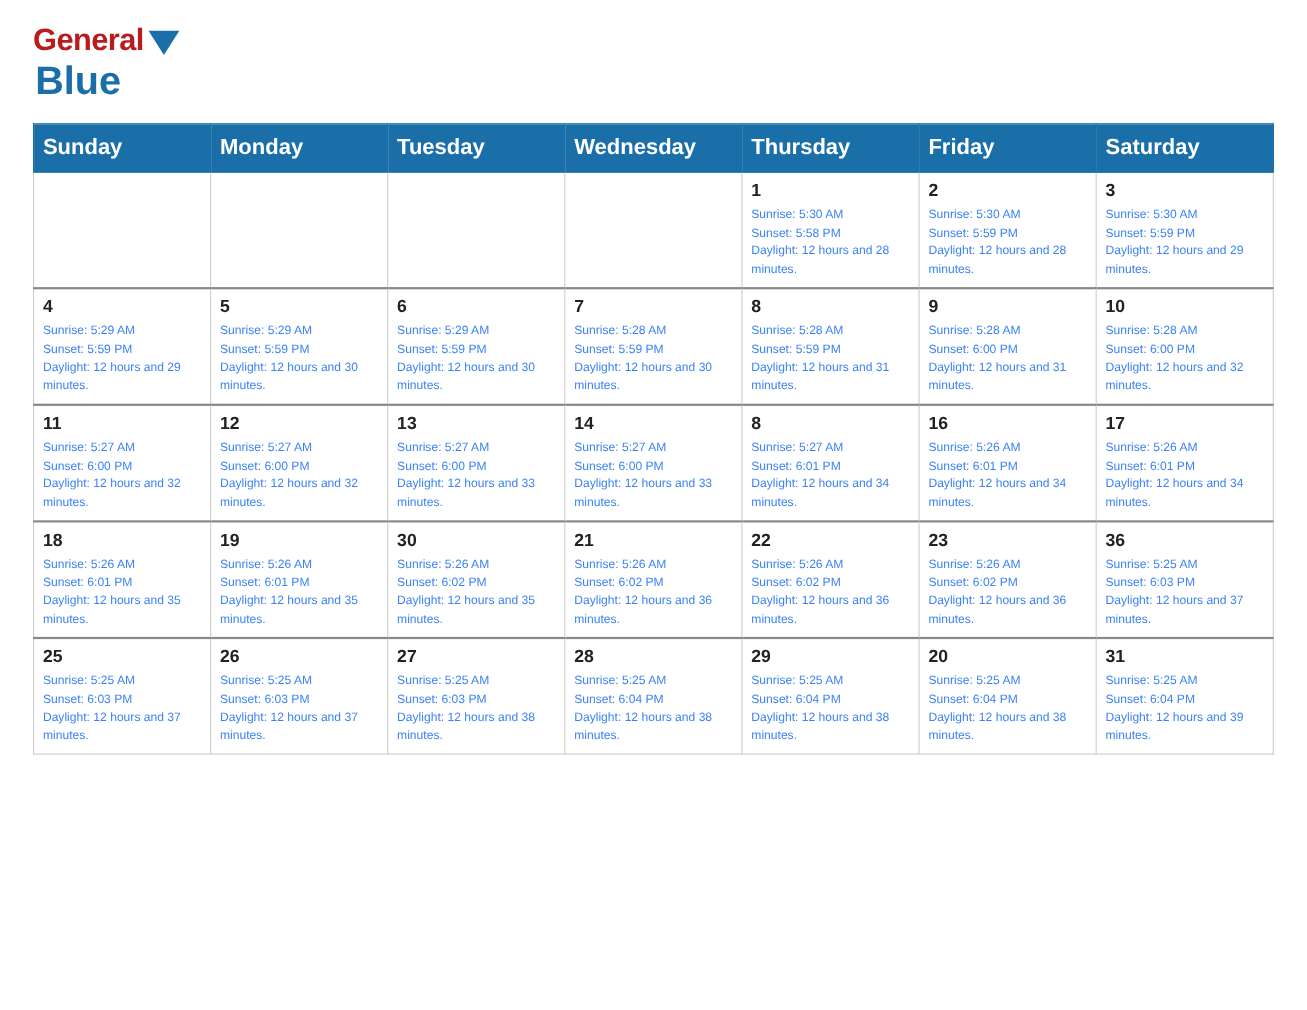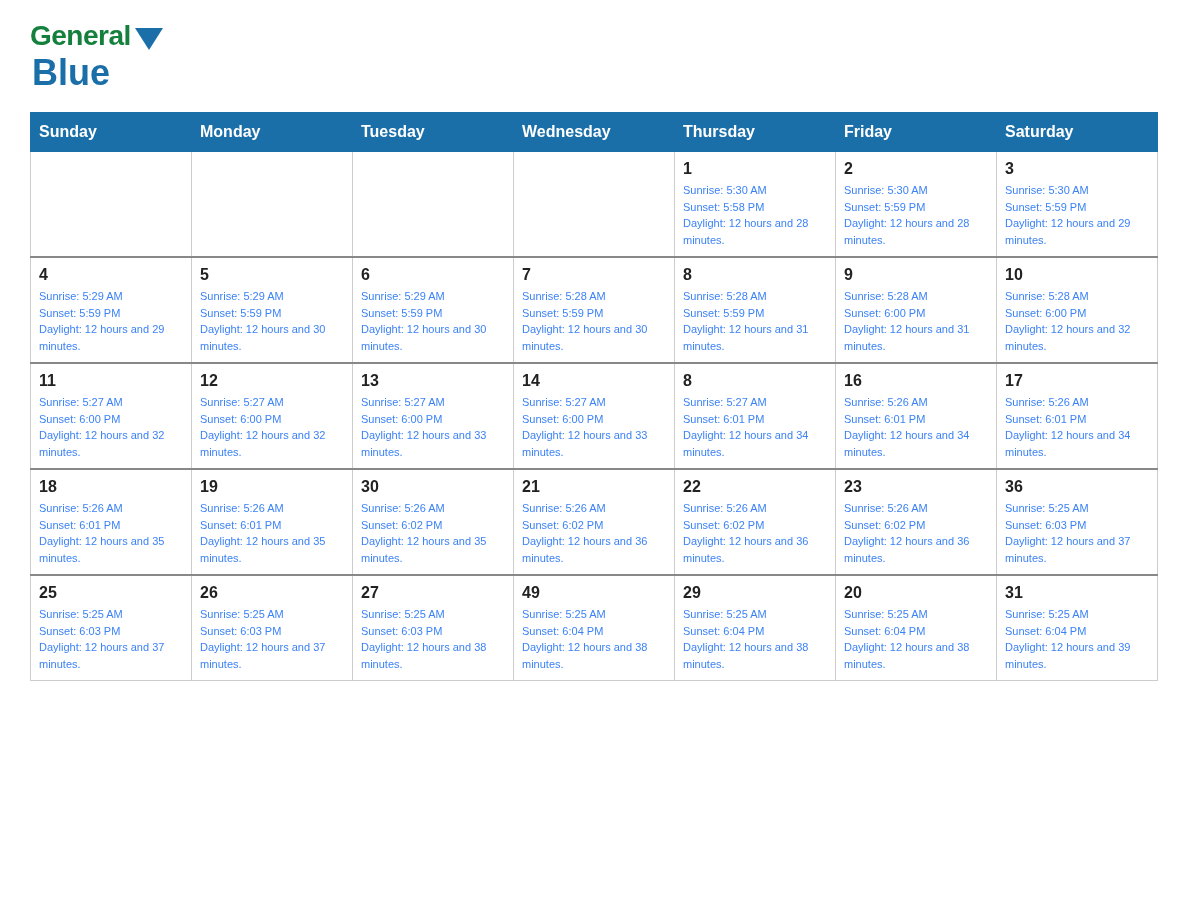--- a/index.html
+++ b/index.html
@@ -21,21 +21,21 @@
       flex-direction: column;
       align-items: flex-start;
     }
     .logo-top {
       display: flex;
       align-items: center;
     }
     .logo-general {
       font-size: 28px;
       font-weight: bold;
-      color: #15803d;
+      color: #b91c1c;
       letter-spacing: -0.5px;
     }
     .logo-triangle {
       width: 0;
       height: 0;
       border-left: 14px solid transparent;
       border-right: 14px solid transparent;
       border-top: 22px solid #1a6fa8;
       margin-left: 4px;
       margin-top: 6px;
@@ -63,21 +63,21 @@
     }
 
     .calendar {
       width: 100%;
       border-collapse: collapse;
       border: 1px solid #555;
     }
     .calendar th {
       background-color: #1a6fa8;
       color: #fff;
-      font-size: 16px;
+      font-size: 20px;
       font-weight: bold;
       padding: 10px 8px;
       text-align: left;
       border: 1px solid #1a6fa8;
     }
     .calendar td {
       vertical-align: top;
       padding: 8px;
       border: 1px solid #ccc;
       width: calc(100% / 7);
@@ -247,21 +247,21 @@
         </td>
         <td>
           <span class="day-num">26</span>
           <div class="day-info">Sunrise: 5:25 AM<br>Sunset: 6:03 PM<br>Daylight: 12 hours and 37 minutes.</div>
         </td>
         <td>
           <span class="day-num">27</span>
           <div class="day-info">Sunrise: 5:25 AM<br>Sunset: 6:03 PM<br>Daylight: 12 hours and 38 minutes.</div>
         </td>
         <td>
-          <span class="day-num">49</span>
+          <span class="day-num">28</span>
           <div class="day-info">Sunrise: 5:25 AM<br>Sunset: 6:04 PM<br>Daylight: 12 hours and 38 minutes.</div>
         </td>
         <td>
           <span class="day-num">29</span>
           <div class="day-info">Sunrise: 5:25 AM<br>Sunset: 6:04 PM<br>Daylight: 12 hours and 38 minutes.</div>
         </td>
         <td>
           <span class="day-num">20</span>
           <div class="day-info">Sunrise: 5:25 AM<br>Sunset: 6:04 PM<br>Daylight: 12 hours and 38 minutes.</div>
         </td>

